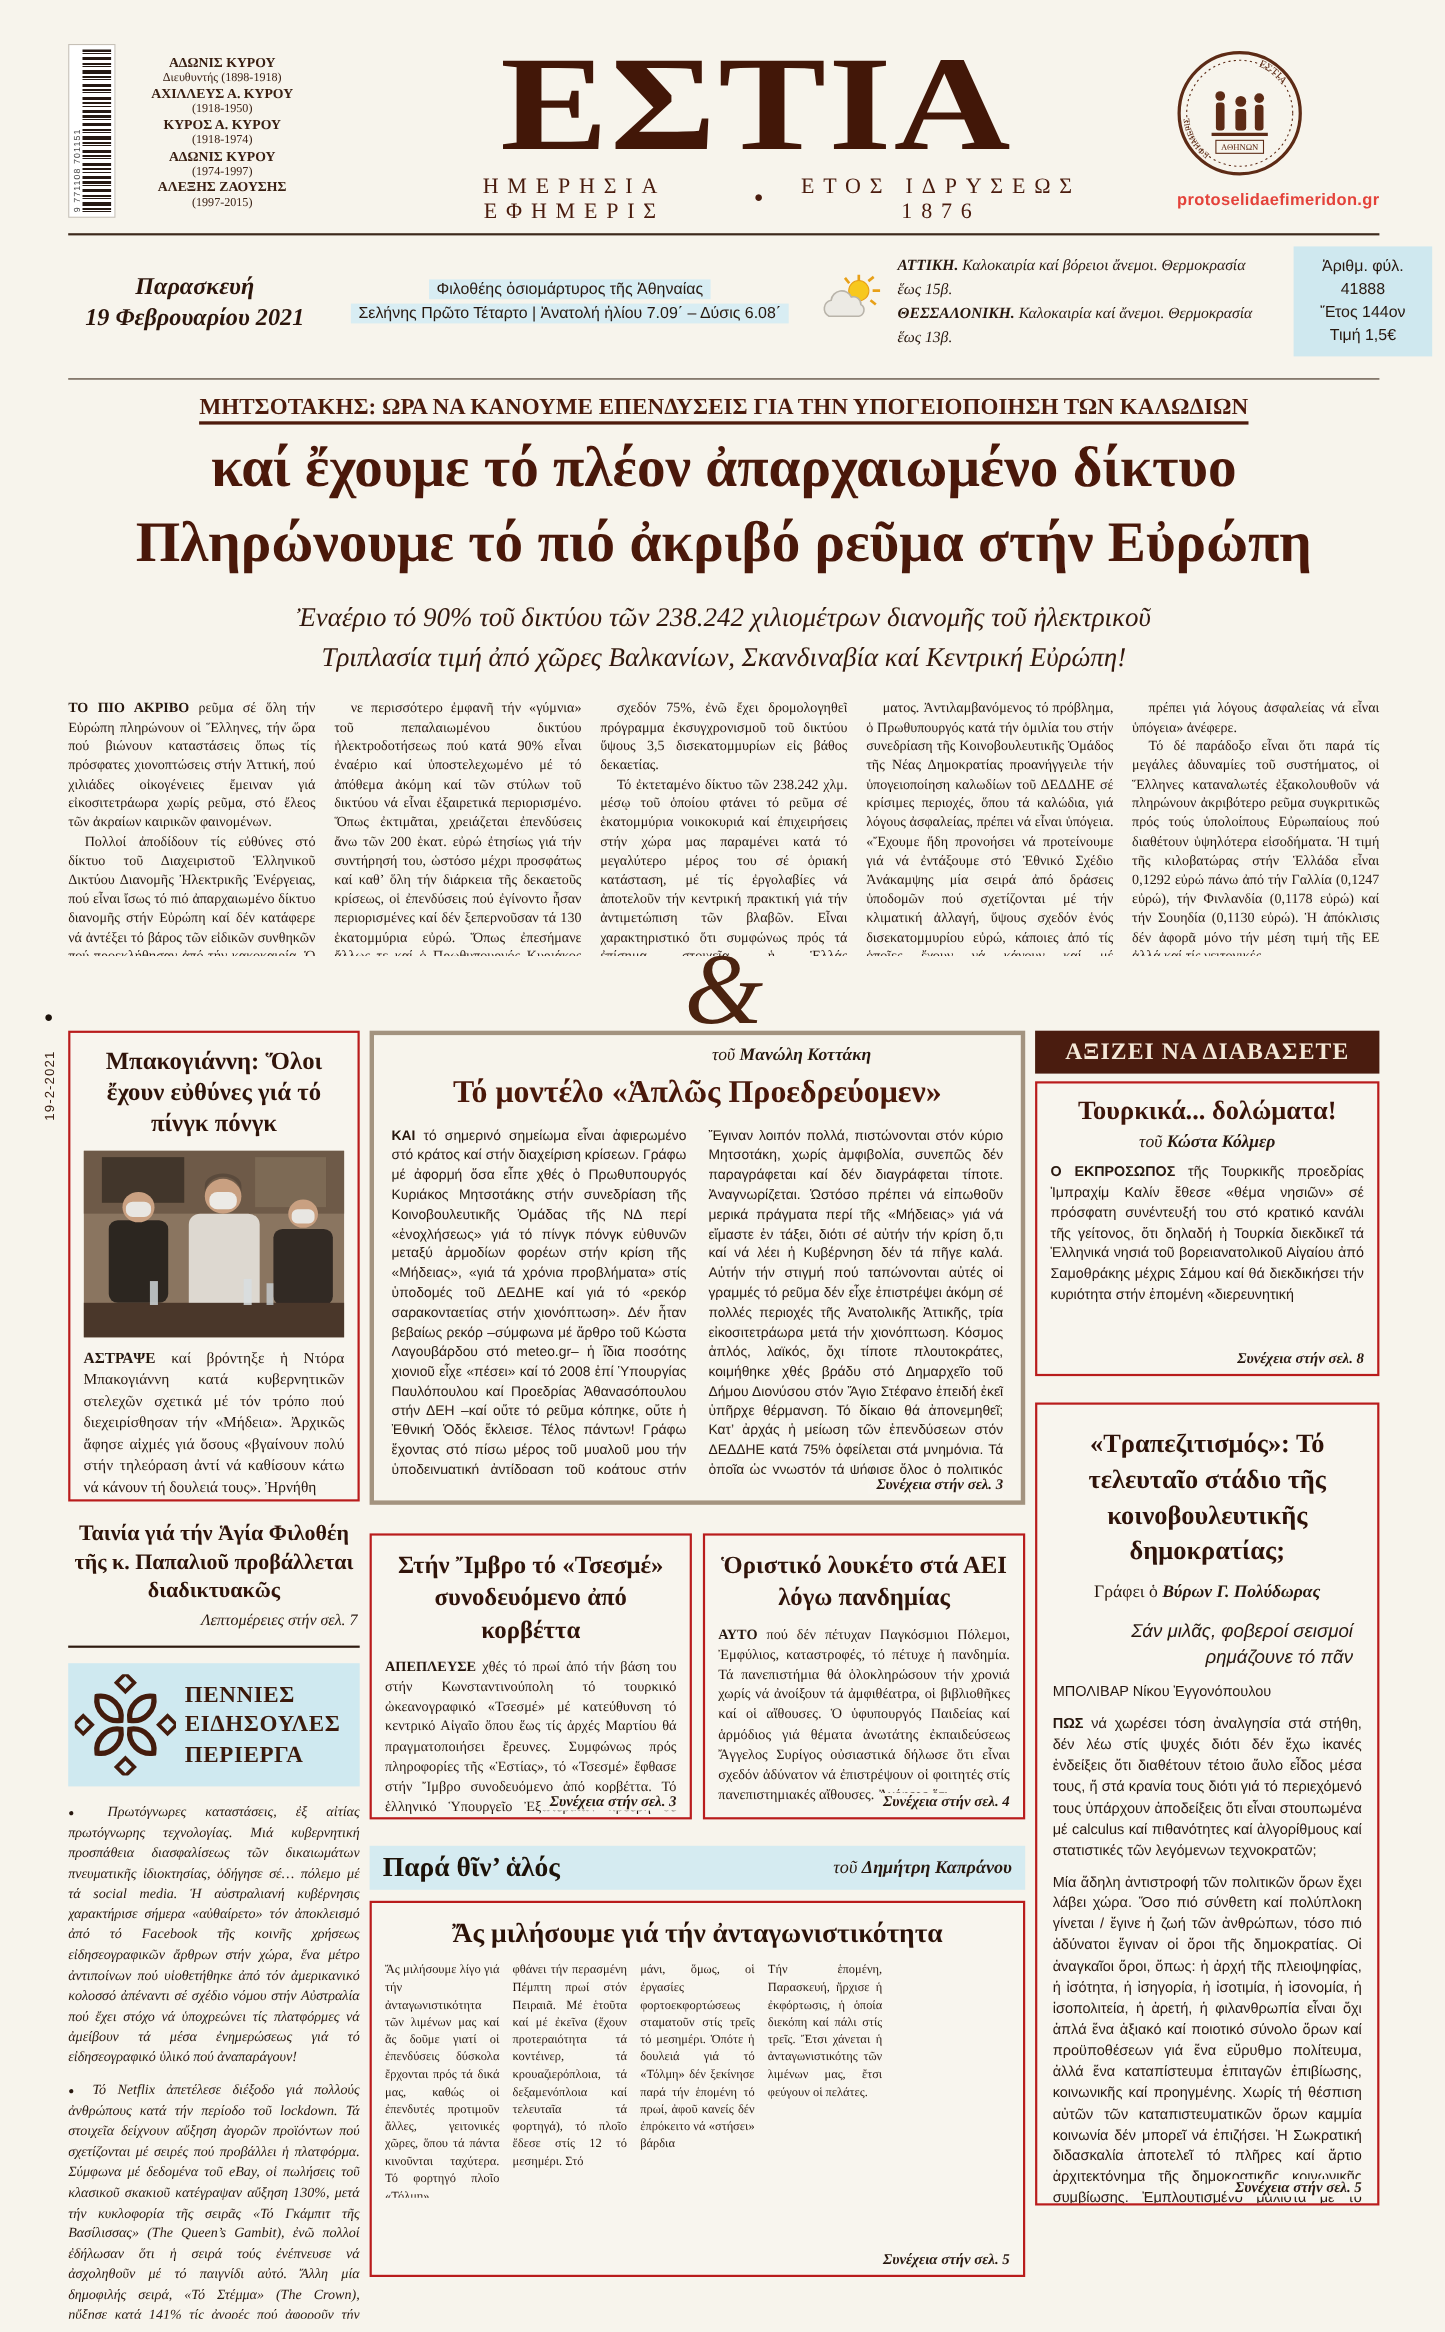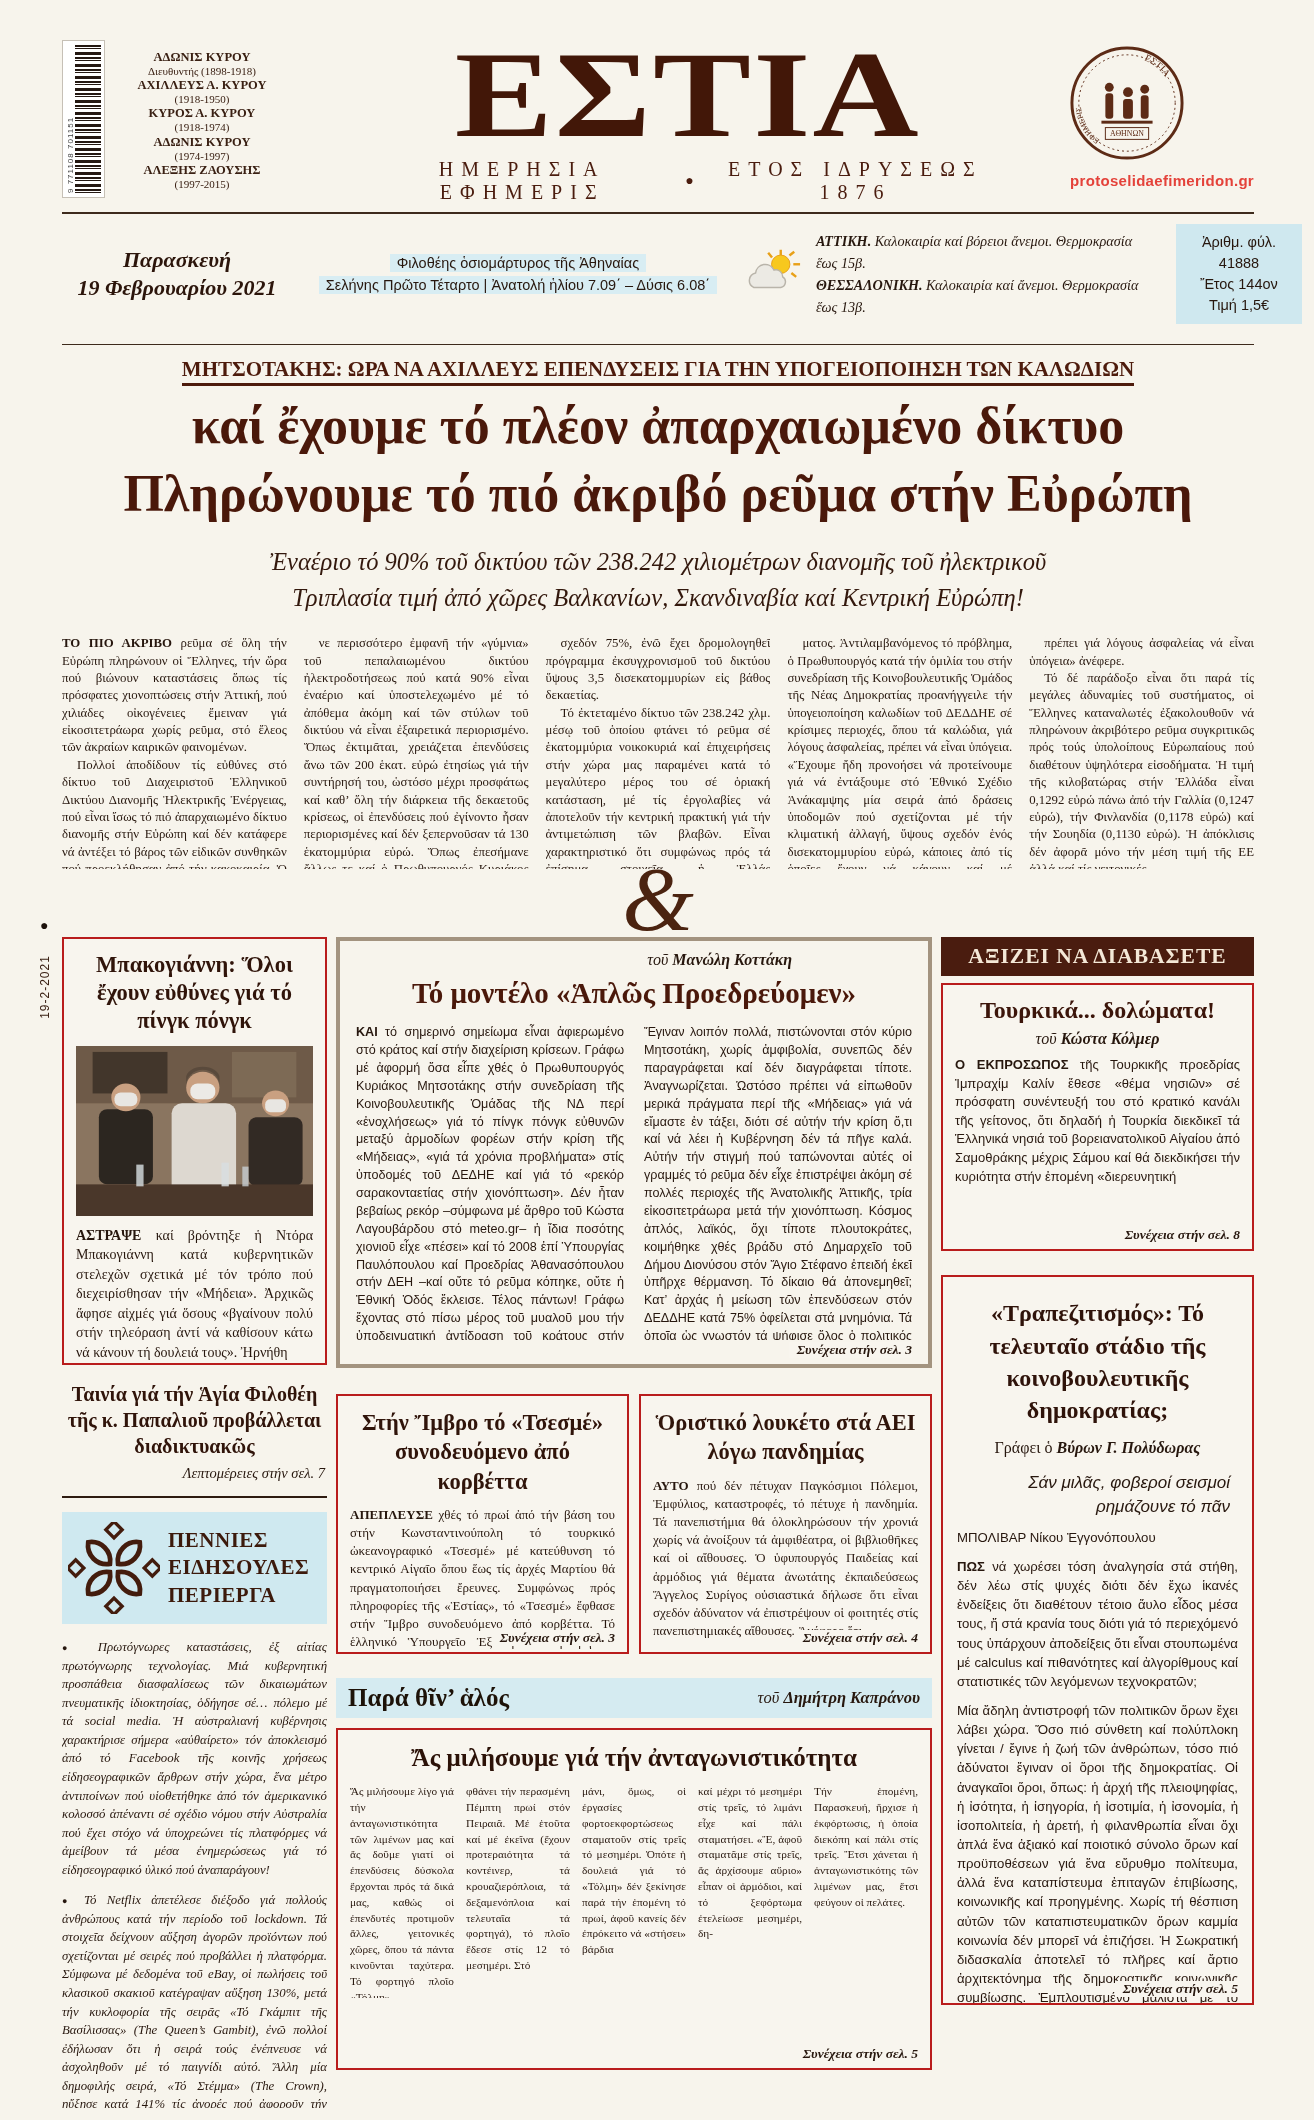--- a/index.html
+++ b/index.html
@@ -213,21 +213,21 @@
       <div class="issue-box sans">
         <div>Ἀριθμ. φύλ. 41888</div>
         <div>Ἔτος 144ον</div>
         <div>Τιμή 1,5€</div>
       </div>
     </div>
 
     <hr class="rule thin">
 
     <div class="kicker">
-      <span>ΜΗΤΣΟΤΑΚΗΣ: ΩΡΑ ΝΑ ΑΧΙΛΛΕΥΣ ΕΠΕΝΔΥΣΕΙΣ ΓΙΑ ΤΗΝ ΥΠΟΓΕΙΟΠΟΙΗΣΗ ΤΩΝ ΚΑΛΩΔΙΩΝ</span>
+      <span>ΜΗΤΣΟΤΑΚΗΣ: ΩΡΑ ΝΑ ΚΑΝΟΥΜΕ ΕΠΕΝΔΥΣΕΙΣ ΓΙΑ ΤΗΝ ΥΠΟΓΕΙΟΠΟΙΗΣΗ ΤΩΝ ΚΑΛΩΔΙΩΝ</span>
     </div>
     <h1 class="h1">
       <div>καί ἔχουμε τό πλέον ἀπαρχαιωμένο δίκτυο</div>
       <div>Πληρώνουμε τό πιό ἀκριβό ρεῦμα στήν Εὐρώπη</div>
     </h1>
     <div class="deck">
       <div>Ἐναέριο τό 90% τοῦ δικτύου τῶν 238.242 χιλιομέτρων διανομῆς τοῦ ἠλεκτρικοῦ</div>
       <div>Τριπλασία τιμή ἀπό χῶρες Βαλκανίων, Σκανδιναβία καί Κεντρική Εὐρώπη!</div>
     </div>
 
@@ -379,21 +379,20 @@
             <span class="byl-n">Δημήτρη Καπράνου</span>
           </span>
         </div>
 
         <div class="box kap-box">
           <h3>Ἄς μιλήσουμε γιά τήν ἀνταγωνιστικότητα</h3>
           <div class="kap-cols">
             <div>Ἄς μιλήσουμε λίγο γιά τήν ἀνταγωνιστικότητα τῶν λιμένων μας καί ἄς δοῦμε γιατί οἱ ἐπενδύσεις δύσκολα ἔρχονται πρός τά δικά μας, καθώς οἱ ἐπενδυτές προτιμοῦν ἄλλες, γειτονικές χῶρες, ὅπου τά πάντα κινοῦνται ταχύτερα. Τό φορτηγό πλοῖο «Τόλμη»</div>
             <div>φθάνει τήν περασμένη Πέμπτη πρωί στόν Πειραιᾶ. Μέ ἑτοῦτα καί μέ ἐκεῖνα (ἔχουν προτεραιότητα τά κοντέινερ, τά κρουαζιερόπλοια, τά δεξαμενόπλοια καί τελευταῖα τά φορτηγά), τό πλοῖο ἔδεσε στίς 12 τό μεσημέρι. Στό</div>
             <div>μάνι, ὅμως, οἱ ἐργασίες φορτοεκφορτώσεως σταματοῦν στίς τρεῖς τό μεσημέρι. Ὁπότε ἡ δουλειά γιά τό «Τόλμη» δέν ξεκίνησε παρά τήν ἑπομένη τό πρωί, ἀφοῦ κανείς δέν ἐπρόκειτο νά «στήσει» βάρδια</div>
-            <div>καί μέχρι τό μεσημέρι στίς τρεῖς, τό λιμάνι εἶχε καί πάλι σταματήσει. «Ἔ, ἀφοῦ σταματᾶμε στίς τρεῖς, ἄς ἀρχίσουμε αὔριο» εἶπαν οἱ ἁρμόδιοι, καί τό ξεφόρτωμα ἐτελείωσε μεσημέρι, δη-</div>
             <div>Τήν ἑπομένη, Παρασκευή, ἤρχισε ἡ ἐκφόρτωσις, ἡ ὁποία διεκόπη καί πάλι στίς τρεῖς. Ἔτσι χάνεται ἡ ἀνταγωνιστικότης τῶν λιμένων μας, ἔτσι φεύγουν οἱ πελάτες.</div>
           </div>
           <div class="continue">Συνέχεια στήν σελ. 5</div>
         </div>
       </div>
 
       <div>
         <div class="axizei">ΑΞΙΖΕΙ ΝΑ ΔΙΑΒΑΣΕΤΕ</div>
 
         <div class="box turk">

